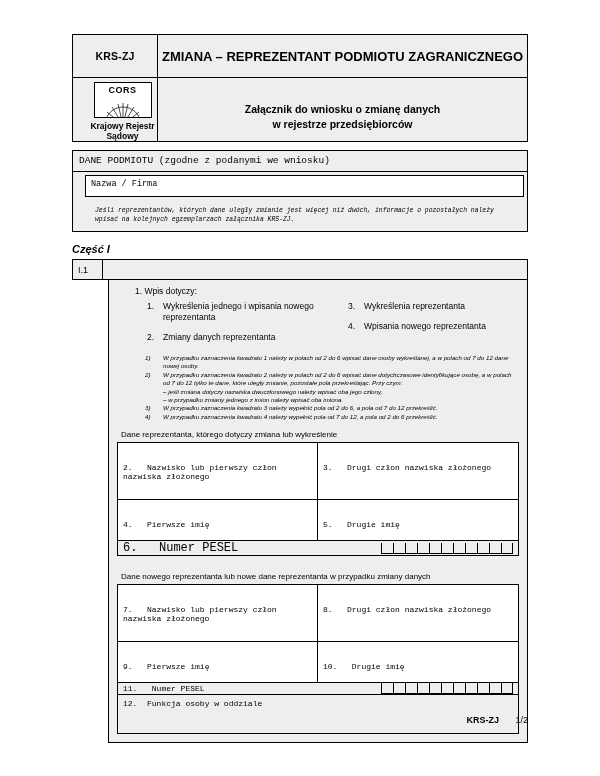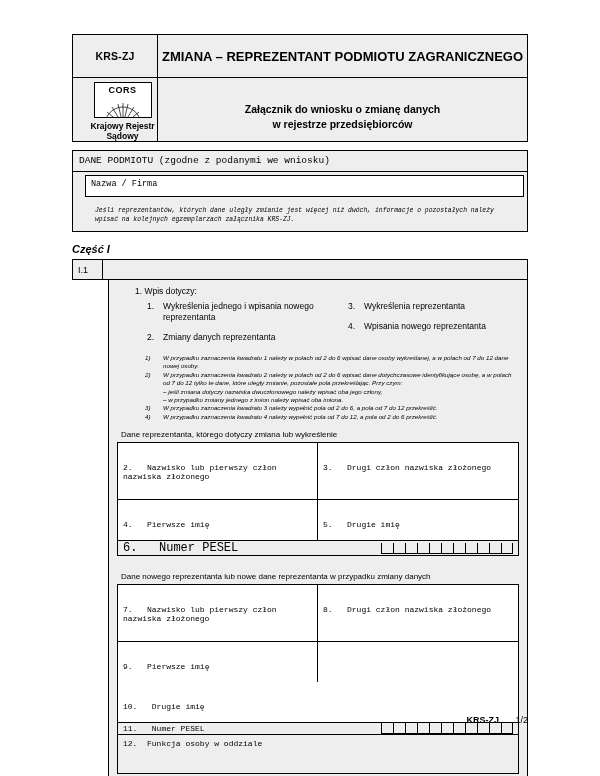--- a/index.html
+++ b/index.html
@@ -475,21 +475,21 @@
         <div class="grid2" style="border:0;">
           <div class="cell cell-l h-tall">
             <span>7.</span>
             &nbsp;&nbsp;<span>Nazwisko lub pierwszy człon nazwiska złożonego</span>
           </div>
           <div class="cell cell-r h-tall">
             <span>8.</span>
             &nbsp;&nbsp;<span>Drugi człon nazwiska złożonego</span>
           </div>
         </div>
-        <div class="grid2 rowline" style="border-left:0;border-right:0;border-bottom:0;flex-direction:column;">
+        <div class="grid2 rowline" style="border-left:0;border-right:0;border-bottom:0;">
           <div class="cell cell-l h-mid">
             <span>9.</span>
             &nbsp;&nbsp;<span>Pierwsze imię</span>
           </div>
           <div class="cell cell-r h-mid">
             <span>10.</span>
             &nbsp;&nbsp;<span>Drugie imię</span>
           </div>
         </div>
         <div class="rowline">

